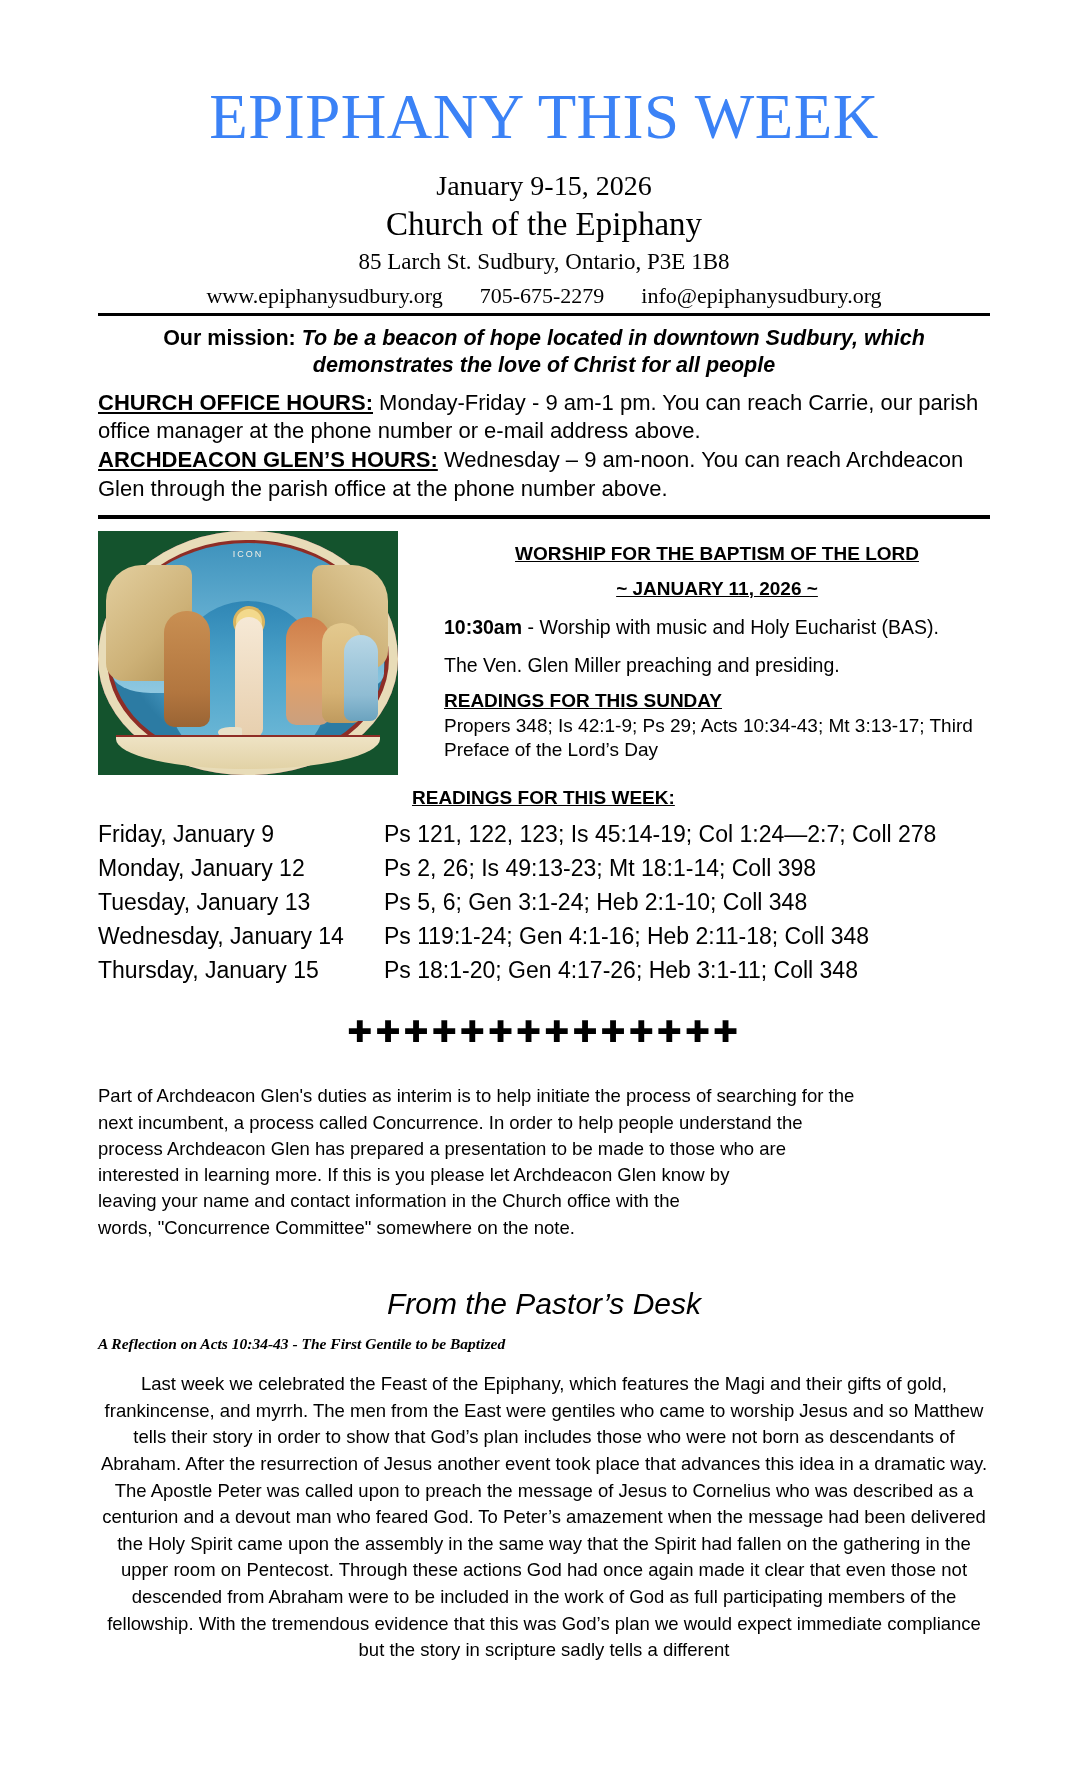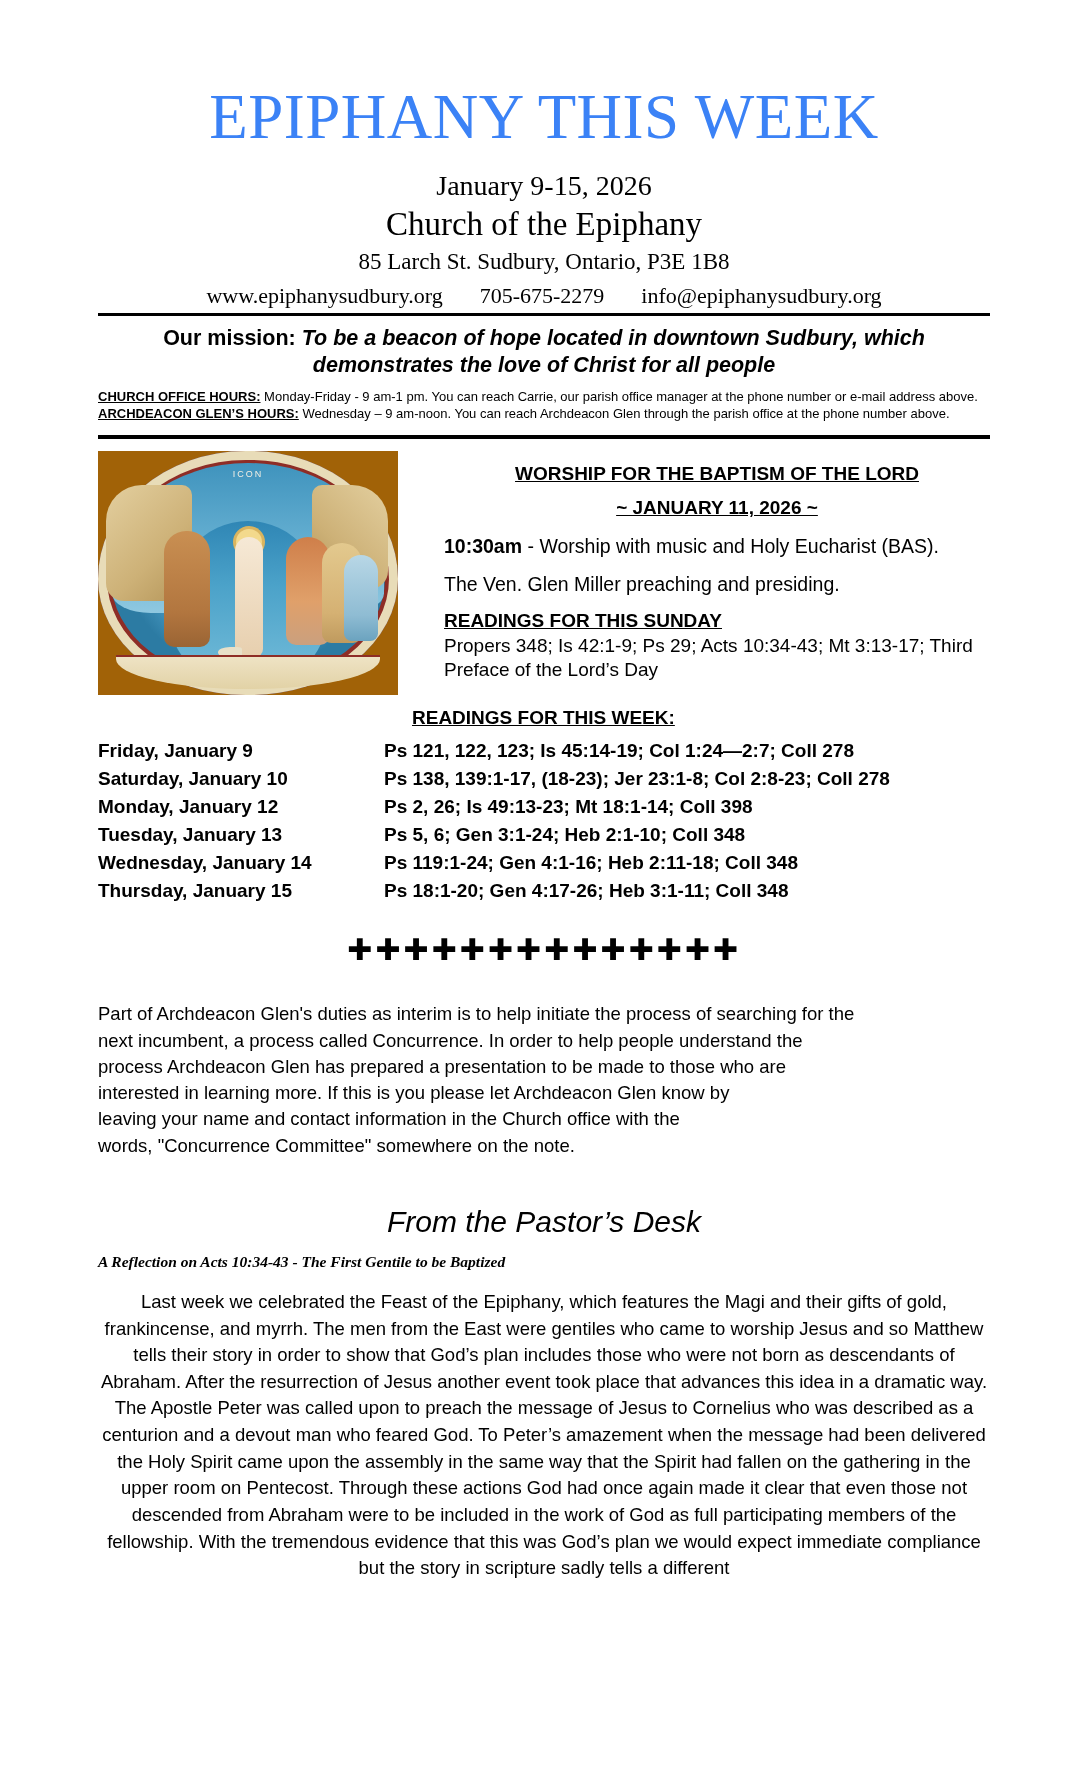--- a/index.html
+++ b/index.html
@@ -58,29 +58,29 @@
     font-size:21.5px;
     font-weight:bold;
     line-height:1.28;
     margin-top:9px;
     padding:0 4px;
   }
   .mission .lead { font-style:normal; }
   .mission .phrase { font-style:italic; }
 
   
-  .hours { margin-top:9px; font-size:13px; line-height:1.30; text-align:left; }
+  .hours { margin-top:9px; font-size:22px; line-height:1.30; text-align:left; }
   .hours p { margin:0; }
   .hours .lbl { font-weight:bold; text-decoration:underline; }
 
   
   .worship-wrap { display:flex; align-items:flex-start; gap:14px; margin-top:4px; }
   .icon-art {
     width:300px; height:244px; flex:0 0 300px;
-    position:relative; overflow:hidden; background:#a16207;text-decoration:underline;
+    position:relative; overflow:hidden; background:#14532d;text-decoration:underline;
   }
   .icon-art .dome {
     position:absolute; left:0; top:0; width:300px; height:244px;
     background:
       radial-gradient(ellipse 120px 100px at 150px 120px, #dff0f7 0%, #9ecde4 38%, #4a9cc4 70%, #2c7ba3 100%);
     border-radius:150px 150px 150px 150px / 130px 130px 118px 118px;
     box-shadow:inset 0 0 0 9px #e8dcb8, inset 0 0 0 13px #8e2d26;
   }
   .icon-art .sky {
     position:absolute; left:14px; top:12px; width:272px; height:150px;
@@ -157,21 +157,21 @@
     margin-top:12px;
   }
   .readings-sunday-text { font-size:19px; line-height:1.26; margin-top:2px; }
 
   
   .week-head {
     font-size:19px; font-weight:bold; text-decoration:underline;
     margin-left:300px; padding-left:14px; margin-top:12px;
   }
   .week-table { width:100%; border-collapse:collapse; margin-top:8px; }
-  .week-table td { font-size:19px; line-height:1.48; vertical-align:top; padding:0;font-weight:bold; }
+  .week-table td { font-size:23px; line-height:1.48; vertical-align:top; padding:0; }
   .week-table td.day { width:286px; }
 
   
   .cross-row {
     text-align:center; margin-top:30px;
     font-size:30px; letter-spacing:3px; line-height:1;
     font-family:"DejaVu Sans", sans-serif;
   }
 
   
@@ -257,24 +257,20 @@
   </div>
 
   <div class="week-head">READINGS FOR THIS WEEK:</div>
   <table class="week-table">
     <tbody>
       <tr>
         <td class="day">Friday, January 9</td>
         <td>Ps 121, 122, 123; Is 45:14-19; Col 1:24—2:7; Coll 278</td>
       </tr>
       <tr>
-        <td class="day">Saturday, January 10</td>
-        <td>Ps 138, 139:1-17, (18-23); Jer 23:1-8; Col 2:8-23; Coll 278</td>
-      </tr>
-      <tr>
         <td class="day">Monday, January 12</td>
         <td>Ps 2, 26; Is 49:13-23; Mt 18:1-14; Coll 398</td>
       </tr>
       <tr>
         <td class="day">Tuesday, January 13</td>
         <td>Ps 5, 6; Gen 3:1-24; Heb 2:1-10; Coll 348</td>
       </tr>
       <tr>
         <td class="day">Wednesday, January 14</td>
         <td>Ps 119:1-24; Gen 4:1-16; Heb 2:11-18; Coll 348</td>

